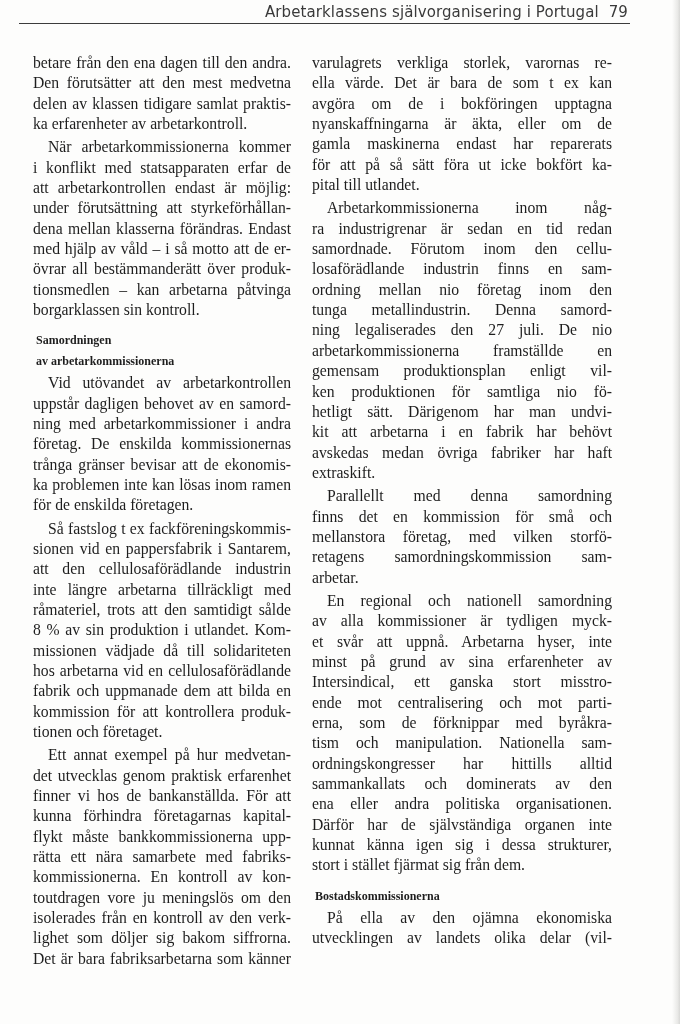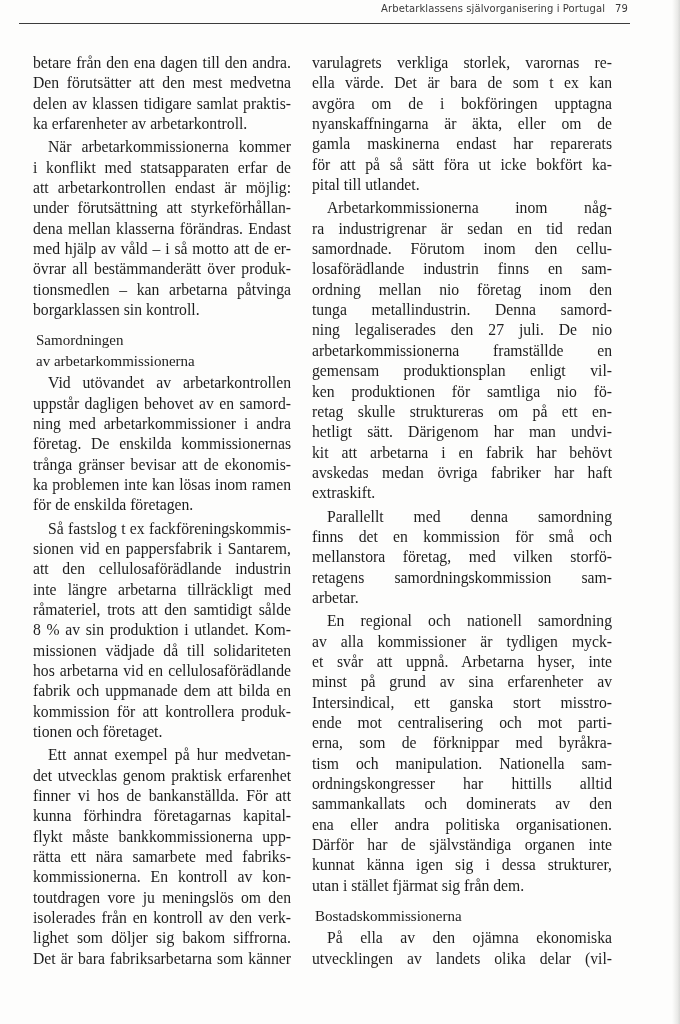--- a/index.html
+++ b/index.html
@@ -11,21 +11,21 @@
     color: #1e1e1e;
   }
   .page-edge {
     position: absolute; top: 0; right: 0; width: 8px; height: 1024px;
     background: linear-gradient(to right, #fdfdfc, #e9e9e7 70%, #d8d8d6);
   }
   .running-head {
     position: absolute; top: 3px; left: 0; width: 628px;
     text-align: right;
     font-family: "DejaVu Sans", "Liberation Sans", sans-serif;
-    font-size: 10px; color: #3a3a3a; letter-spacing: 0.1px;
+    font-size: 15px; color: #3a3a3a; letter-spacing: 0.1px;
   }
   .running-head .title { margin-right: 10px; }
   .head-rule {
     position: absolute; top: 23px; left: 19px; width: 611px; height: 1px;
     background: #3c3c3c;
   }
   .column {
     position: absolute; top: 53px;
     font-size: 15.7px; line-height: 20.35px;
   }
@@ -33,22 +33,22 @@
   .col-right { left: 312px; width: 300px; }
   .line {
     display: block; white-space: nowrap;
     text-align: justify; text-align-last: justify;
     height: 20.35px;
   }
   .line.last { text-align-last: left; }
   .line.indent { padding-left: 15px; }
   .para-gap { height: 3px; }
   .heading {
-    display: block; white-space: nowrap; font-weight: normal;
-    font-size: 15px; line-height: 20.35px; padding-left: 3px;
+    display: block; white-space: nowrap; font-weight: bold;
+    font-size: 12px; line-height: 20.35px; padding-left: 3px;
     text-align-last: left;
   }
   .head-gap-top { height: 10px; }
   .head-gap-bottom { height: 2px; }
 </style>
 </head>
 <body>
 
 <div class="page-edge"></div>
 
@@ -133,21 +133,20 @@
       <span class="line indent">Arbetarkommissionerna inom någ-</span>
       <span class="line">ra industrigrenar är sedan en tid redan</span>
       <span class="line">samordnade. Förutom inom den cellu-</span>
       <span class="line">losaförädlande industrin finns en sam-</span>
       <span class="line">ordning mellan nio företag inom den</span>
       <span class="line">tunga metallindustrin. Denna samord-</span>
       <span class="line">ning legaliserades den 27 juli. De nio</span>
       <span class="line">arbetarkommissionerna framställde en</span>
       <span class="line">gemensam produktionsplan enligt vil-</span>
       <span class="line">ken produktionen för samtliga nio fö-</span>
-      <span class="line">retag skulle struktureras om på ett en-</span>
       <span class="line">hetligt sätt. Därigenom har man undvi-</span>
       <span class="line">kit att arbetarna i en fabrik har behövt</span>
       <span class="line">avskedas medan övriga fabriker har haft</span>
       <span class="line last">extraskift.</span>
     </div>
     <div class="para-gap"></div>
     <div>
       <span class="line indent">Parallellt med denna samordning</span>
       <span class="line">finns det en kommission för små och</span>
       <span class="line">mellanstora företag, med vilken storfö-</span>
@@ -162,21 +161,21 @@
       <span class="line">minst på grund av sina erfarenheter av</span>
       <span class="line">Intersindical, ett ganska stort misstro-</span>
       <span class="line">ende mot centralisering och mot parti-</span>
       <span class="line">erna, som de förknippar med byråkra-</span>
       <span class="line">tism och manipulation. Nationella sam-</span>
       <span class="line">ordningskongresser har hittills alltid</span>
       <span class="line">sammankallats och dominerats av den</span>
       <span class="line">ena eller andra politiska organisationen.</span>
       <span class="line">Därför har de självständiga organen inte</span>
       <span class="line">kunnat känna igen sig i dessa strukturer,</span>
-      <span class="line last">utan i stället fjärmat sig från dem.</span>
+      <span class="line last">stort i stället fjärmat sig från dem.</span>
     </div>
     <div class="head-gap-top"></div>
     <span class="heading">Bostadskommissionerna</span>
     <div class="head-gap-bottom"></div>
     <div>
       <span class="line indent">På ella av den ojämna ekonomiska</span>
       <span class="line">utvecklingen av landets olika delar (vil-</span>
     </div>
   </div>
 

